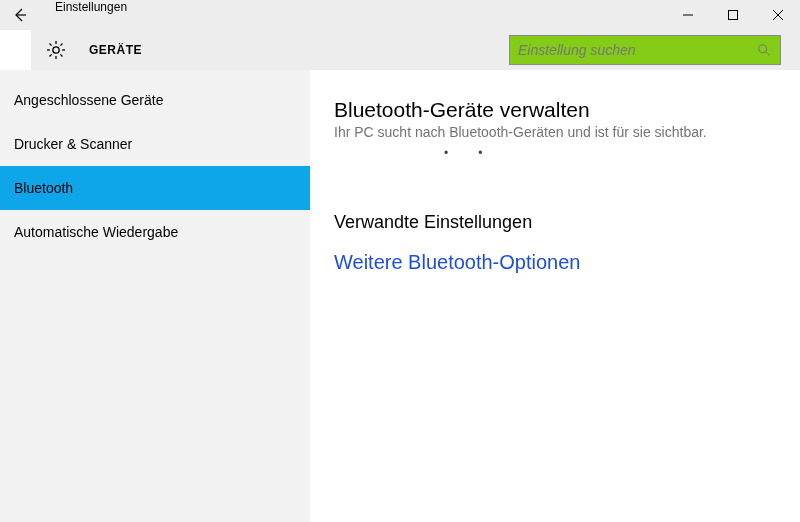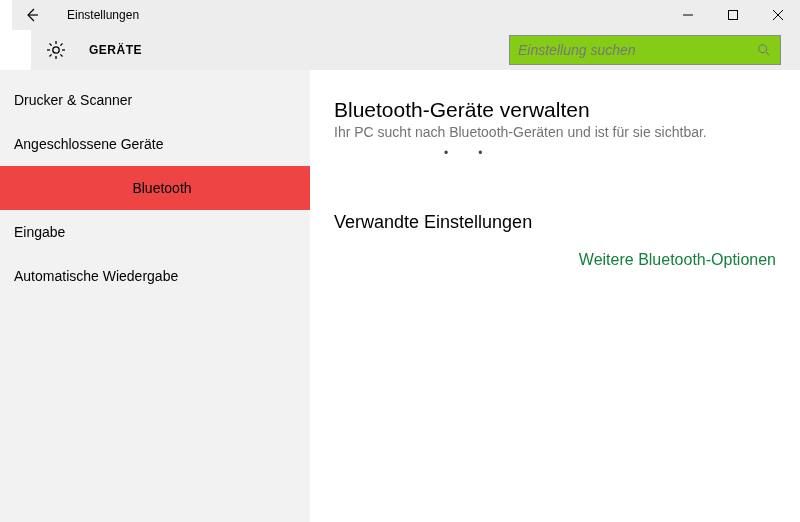--- a/index.html
+++ b/index.html
@@ -8,23 +8,22 @@
     background: #fff;
     width: 800px;
     height: 522px;
     overflow: hidden;
     color: #000;
   }
   .titlebar {
     height: 30px;
     background: #ededed;
     display: flex;
-    align-items: center;
+    align-items: flex-start;
     position: relative;
-    margin-left: 12px;
   }
   .back-btn {
     width: 40px;
     height: 30px;
     display: flex;
     align-items: center;
     justify-content: center;
     cursor: default;
   }
   .back-btn svg { width: 16px; height: 16px; }
@@ -109,22 +108,21 @@
   }
   .sidebar-item {
     height: 44px;
     display: flex;
     align-items: center;
     padding-left: 14px;
     font-size: 14px;
     cursor: default;
   }
   .sidebar-item.active {
-    background: #ef4444;
-    justify-content: center;
+    background: #0ea5e9;
   }
   .content {
     flex: 1;
     padding: 28px 24px;
     background: #fff;
   }
   .content h1 {
     font-size: 21px;
     font-weight: 400;
     margin-bottom: 2px;
@@ -141,24 +139,23 @@
     padding-left: 110px;
     height: 18px;
   }
   .content h2 {
     font-size: 18px;
     font-weight: 400;
     margin-top: 48px;
     margin-bottom: 18px;
   }
   .link {
-    font-size: 16px;
-    color: #15803d;
-    cursor: default;
-    text-align: right;
+    font-size: 20px;
+    color: #1d4ed8;
+    cursor: default;
   }
 </style>
 </head>
 <body>
 
 <div class="titlebar">
   <div class="back-btn">
     <svg viewBox="0 0 16 16">
         <path d="M10 2 L4 8 L10 14" stroke="#000" stroke-width="1.2" fill="none"></path>
         <line x1="4" y1="8" x2="14" y2="8" stroke="#000" stroke-width="1.2"></line>
@@ -210,30 +207,27 @@
           <circle cx="6.5" cy="6.5" r="4.5" stroke="#777" stroke-width="1.2" fill="none"></circle>
           <line x1="10" y1="10" x2="14" y2="14" stroke="#777" stroke-width="1.2"></line>
         </svg>
     </div>
   </div>
 </div>
 
 <div class="body-area">
   <div class="sidebar">
     <div class="sidebar-item">
+        <span>Angeschlossene Geräte</span>
+      </div>
+    <div class="sidebar-item">
         <span>Drucker &amp; Scanner</span>
-      </div>
-    <div class="sidebar-item">
-        <span>Angeschlossene Geräte</span>
       </div>
     <div class="sidebar-item active">
         <span>Bluetooth</span>
-      </div>
-    <div class="sidebar-item">
-        <span>Eingabe</span>
       </div>
     <div class="sidebar-item">
         <span>Automatische Wiedergabe</span>
       </div>
   </div>
 
   <div class="content">
     <h1>Bluetooth-Geräte verwalten</h1>
     <div class="desc">Ihr PC sucht nach Bluetooth-Geräten und ist für sie sichtbar.</div>
     <div class="spinner-dots">••</div>

